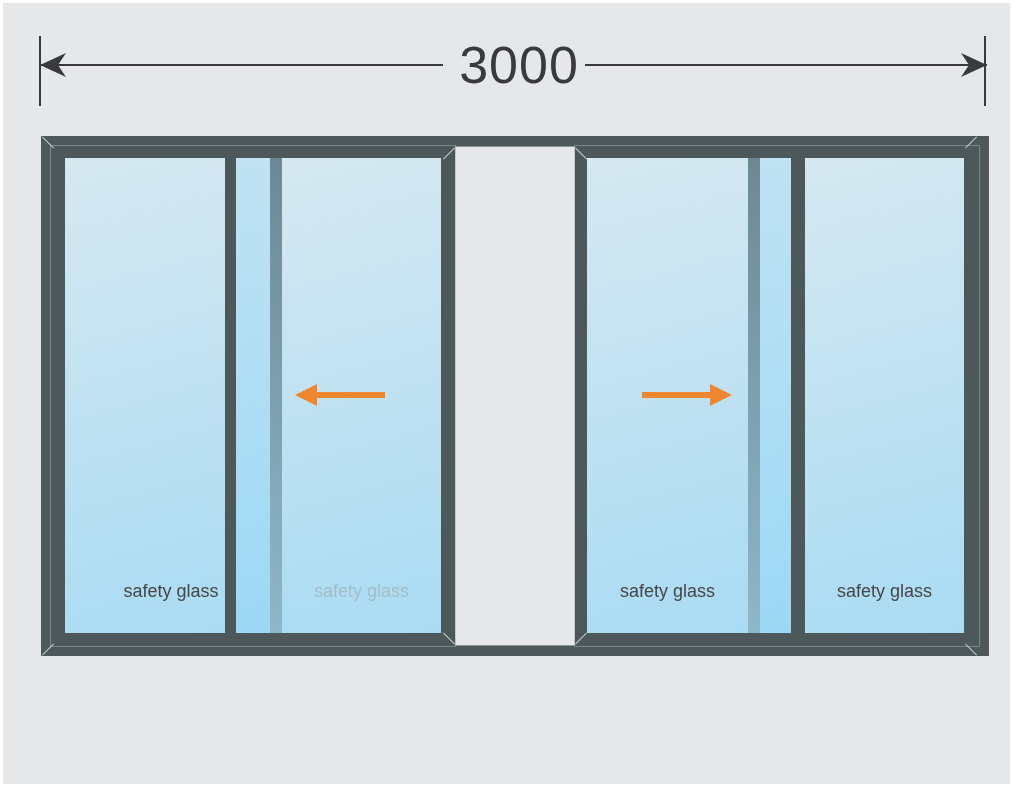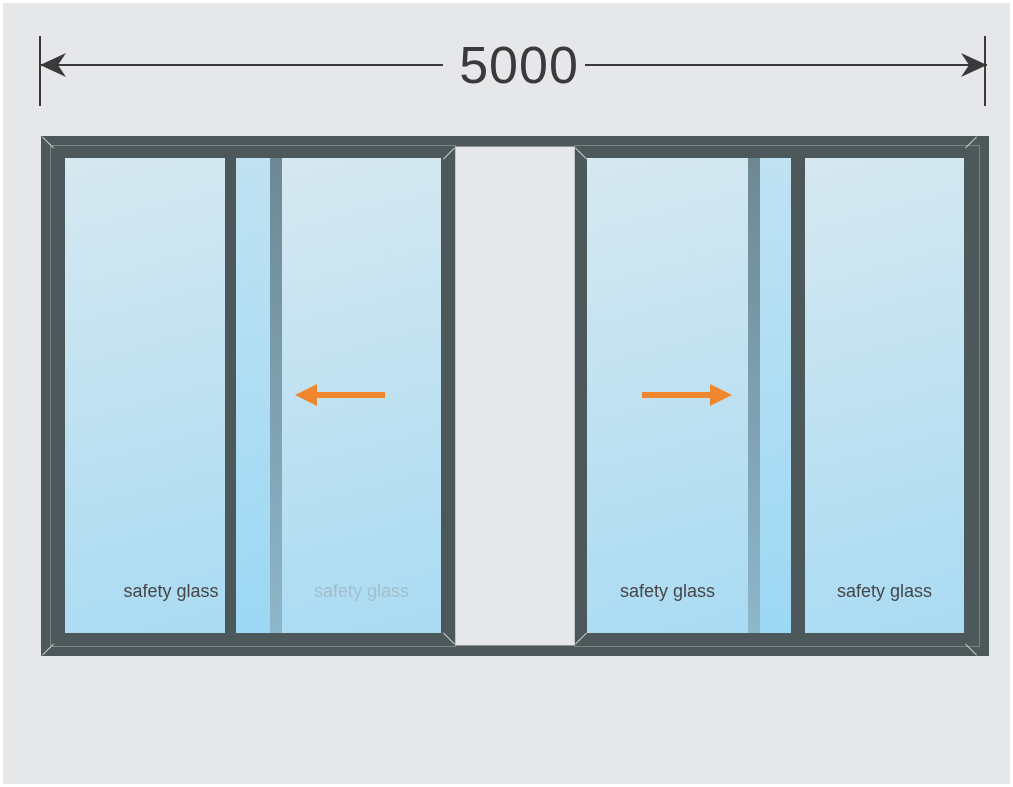--- a/index.html
+++ b/index.html
@@ -81,21 +81,21 @@
     <div class="dim-tick left"></div>
     <div class="dim-tick right"></div>
     <div class="dim-line left"></div>
     <div class="dim-line right"></div>
     <svg class="dim-arrow left" viewBox="0 0 26 28">
       <path d="M0,14 L26,2 L18,14 L26,26 Z" fill="currentColor"></path>
     </svg>
     <svg class="dim-arrow right" viewBox="0 0 26 28">
       <path d="M26,14 L0,2 L8,14 L0,26 Z" fill="currentColor"></path>
     </svg>
-    <div class="dim-label">5000</div>
+    <div class="dim-label">3000</div>
   </div>
 
   <div class="outer-frame"></div>
 
   <div class="sash sash-left">
     <div class="glass glass1">
       <span class="glabel">safety glass</span>
     </div>
     <div class="strip overlap overlap-l"></div>
     <div class="strip muted muted-l"></div>

